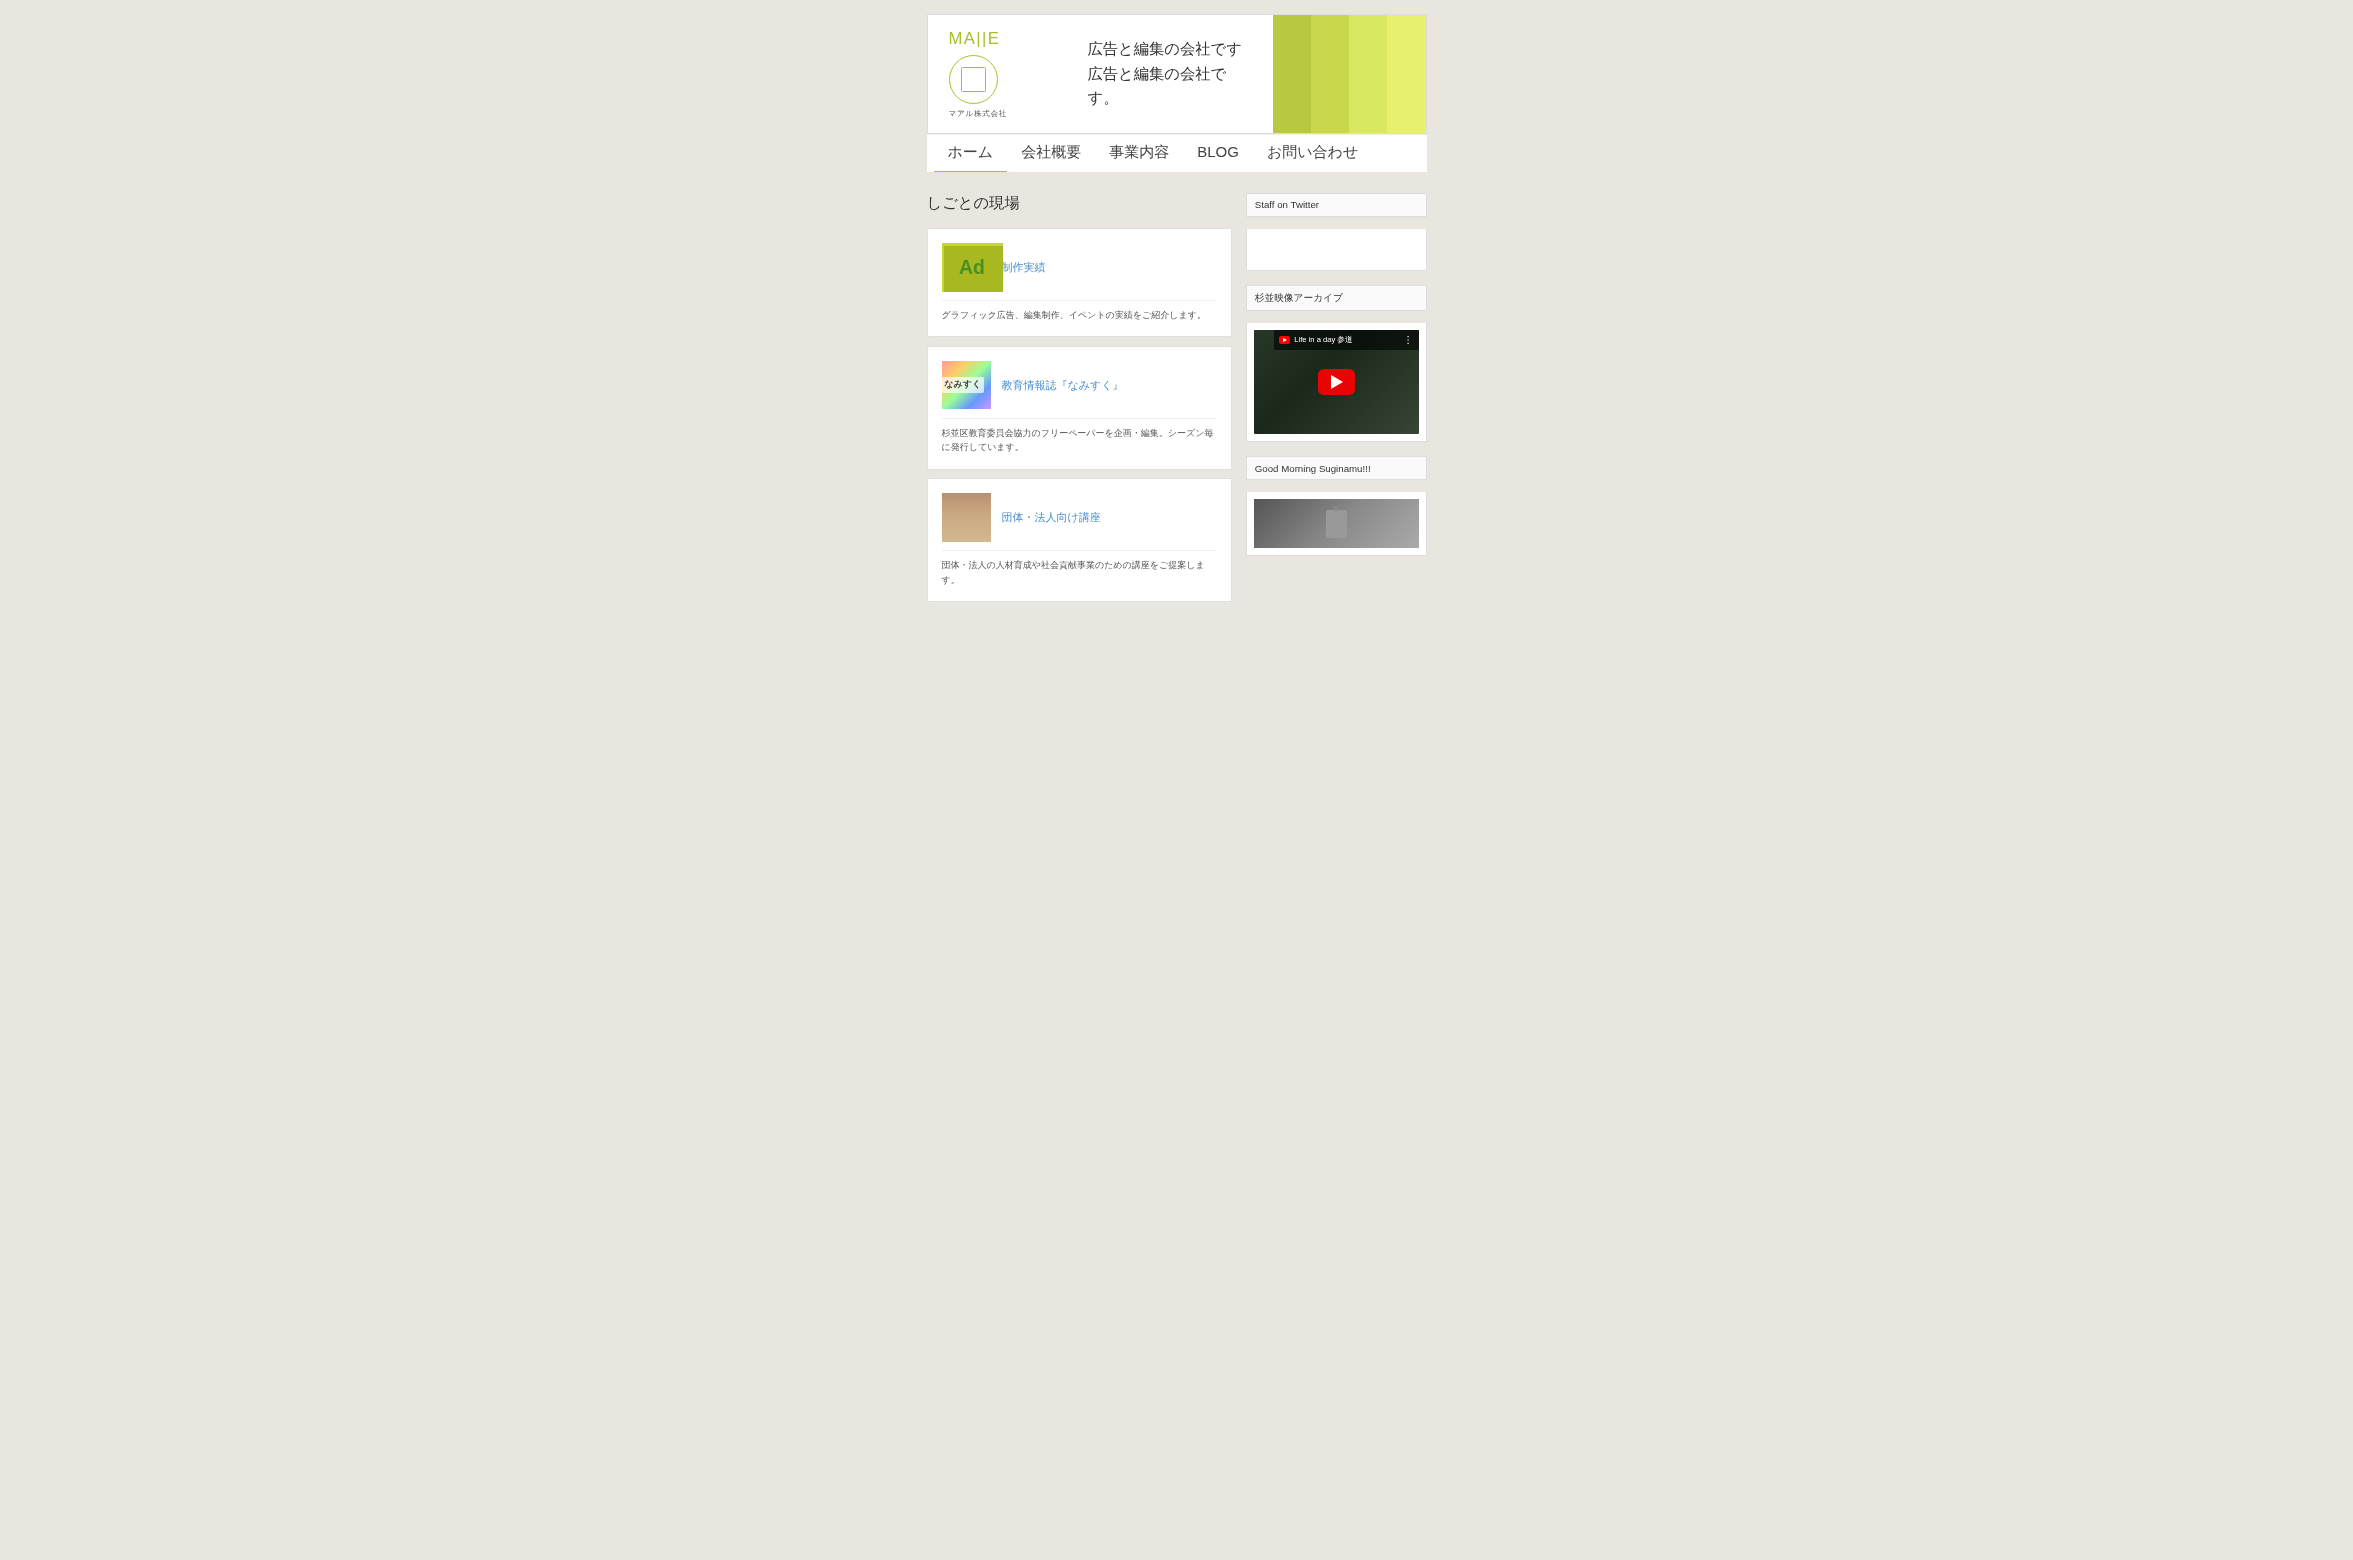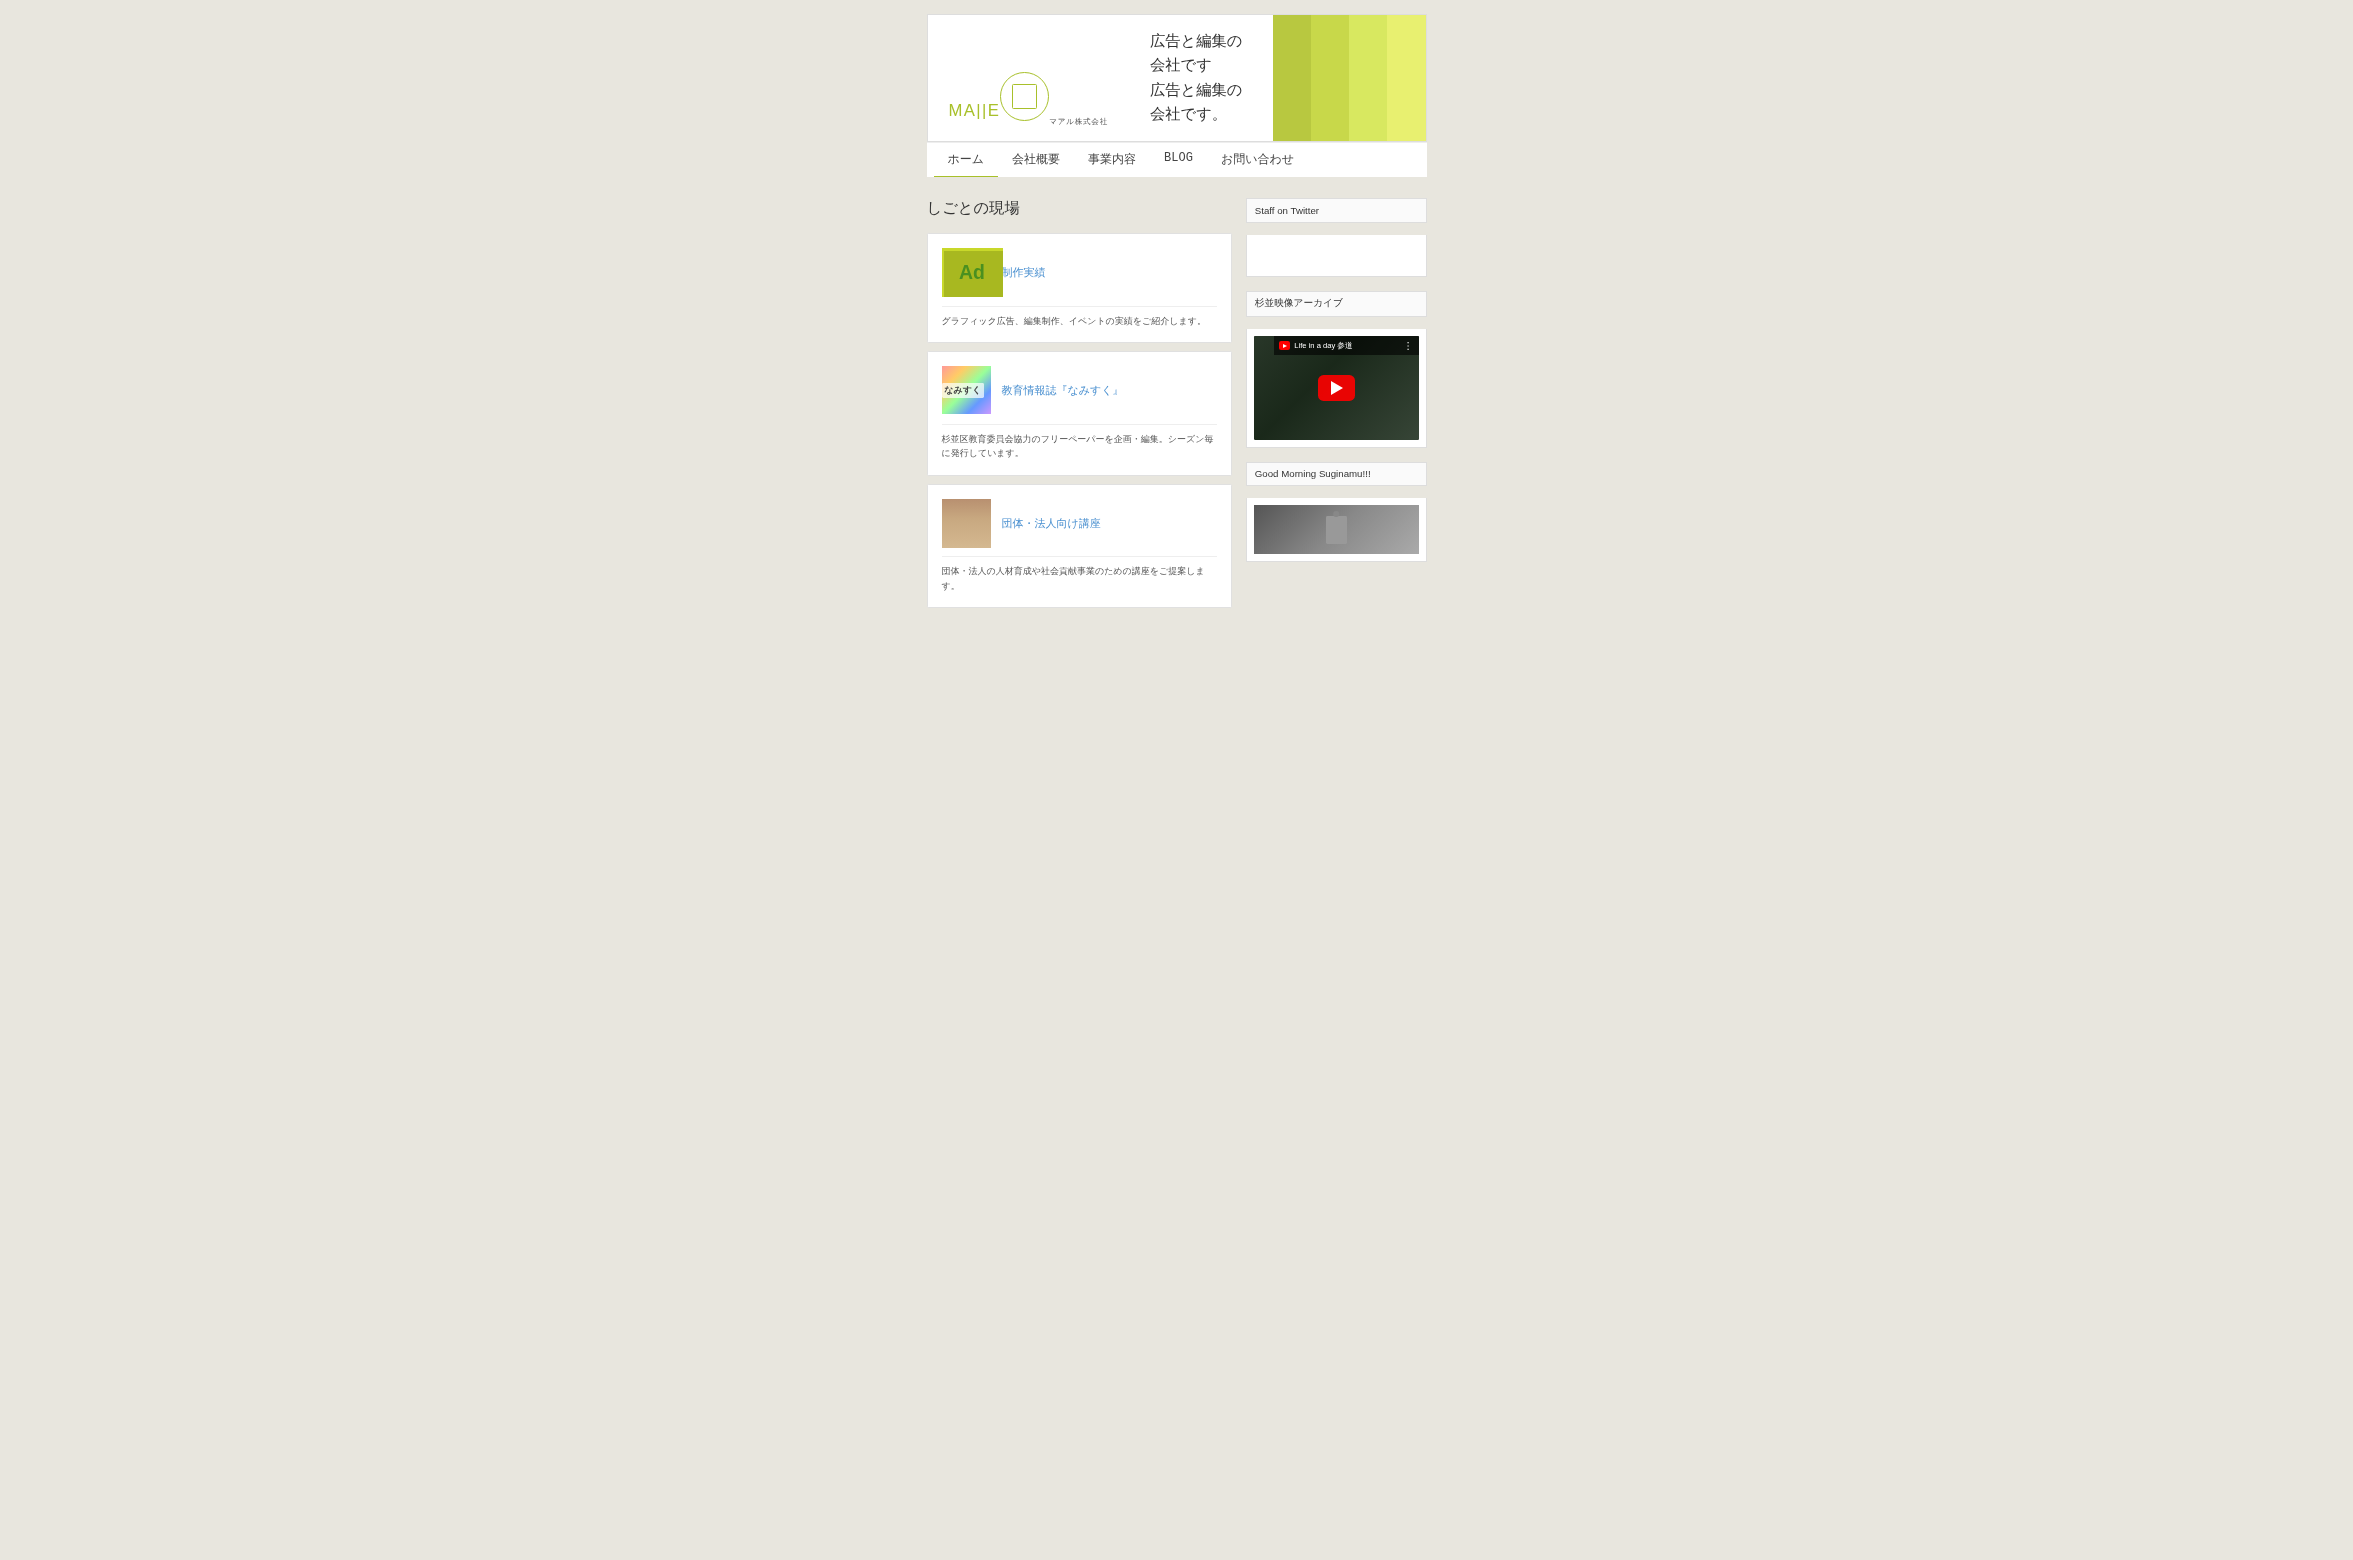--- a/index.html
+++ b/index.html
@@ -19,21 +19,22 @@
     
     .site-header {
       background: #fff;
       display: flex;
       align-items: stretch;
       min-height: 118px;
       border: 0.7px solid #ddd;
     }
     .header-left {
       display: flex;
-      align-items: flex-end;
+      flex-direction: column;
+      align-items: flex-start;
       justify-content: center;
       padding: 14px 21px;
       min-width: 139px;
     }
     .logo-text {
       color: #a8c02a;
       font-size: 16.7px;
       letter-spacing: 1.4px;
       font-weight: 300;
       margin-bottom: 5.6px;
@@ -93,23 +94,22 @@
     .nav-list {
       display: flex;
       list-style: none;
       padding: 0 7px;
     }
     .nav-item a {
       display: block;
       padding: 8.3px 14px;
       color: #444;
       text-decoration: none;
-      font-size: 12px;
+      font-size: 15px;
       border-bottom: 1.4px solid transparent;
-      font-family: Liberation Mono, monospace;
     }
     .nav-item.active a {
       border-bottom: 1.4px solid #a8c02a;
     }
 
     
     .main-content {
       display: flex;
       gap: 14px;
       padding: 21px 0 0 0;

